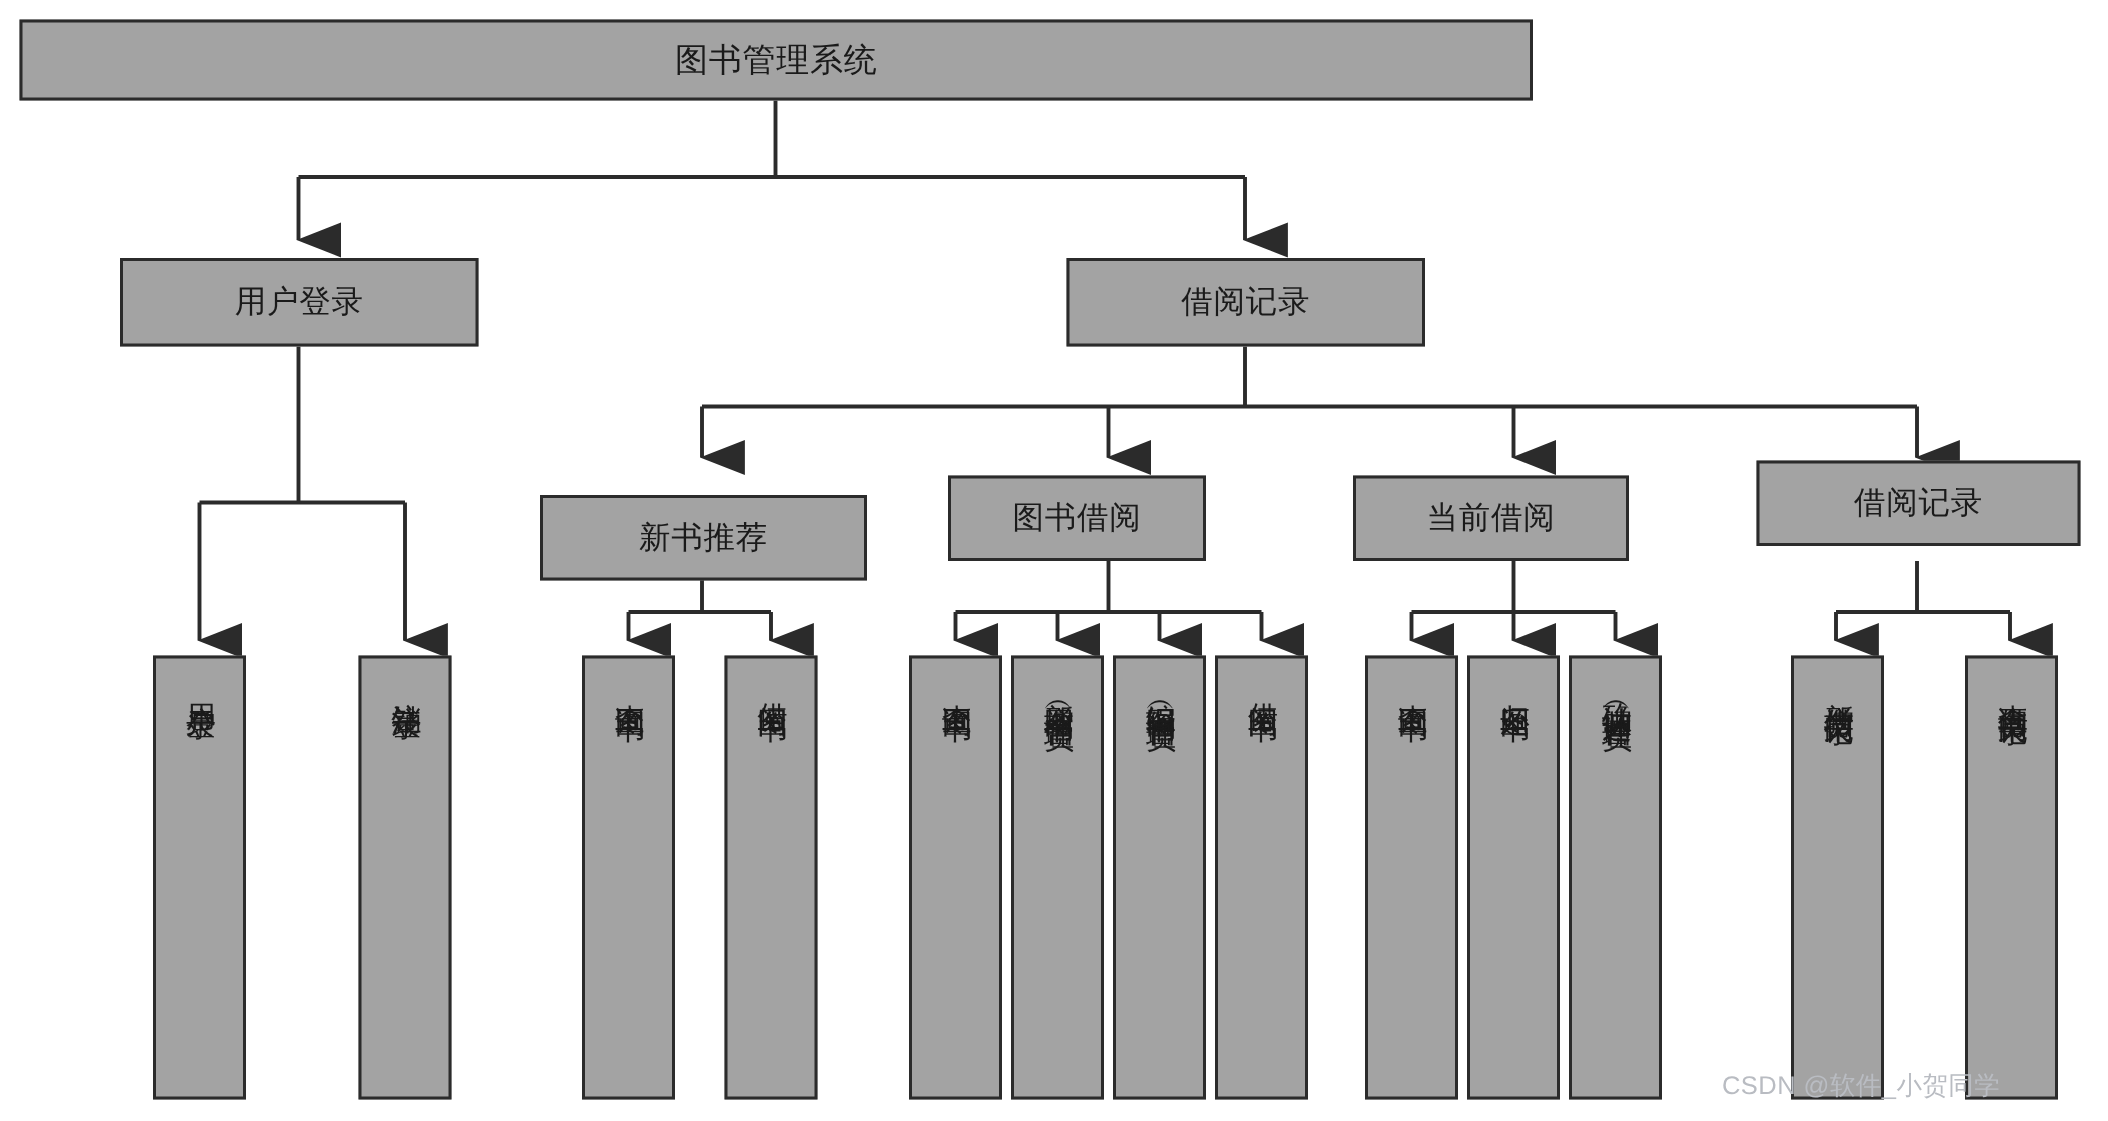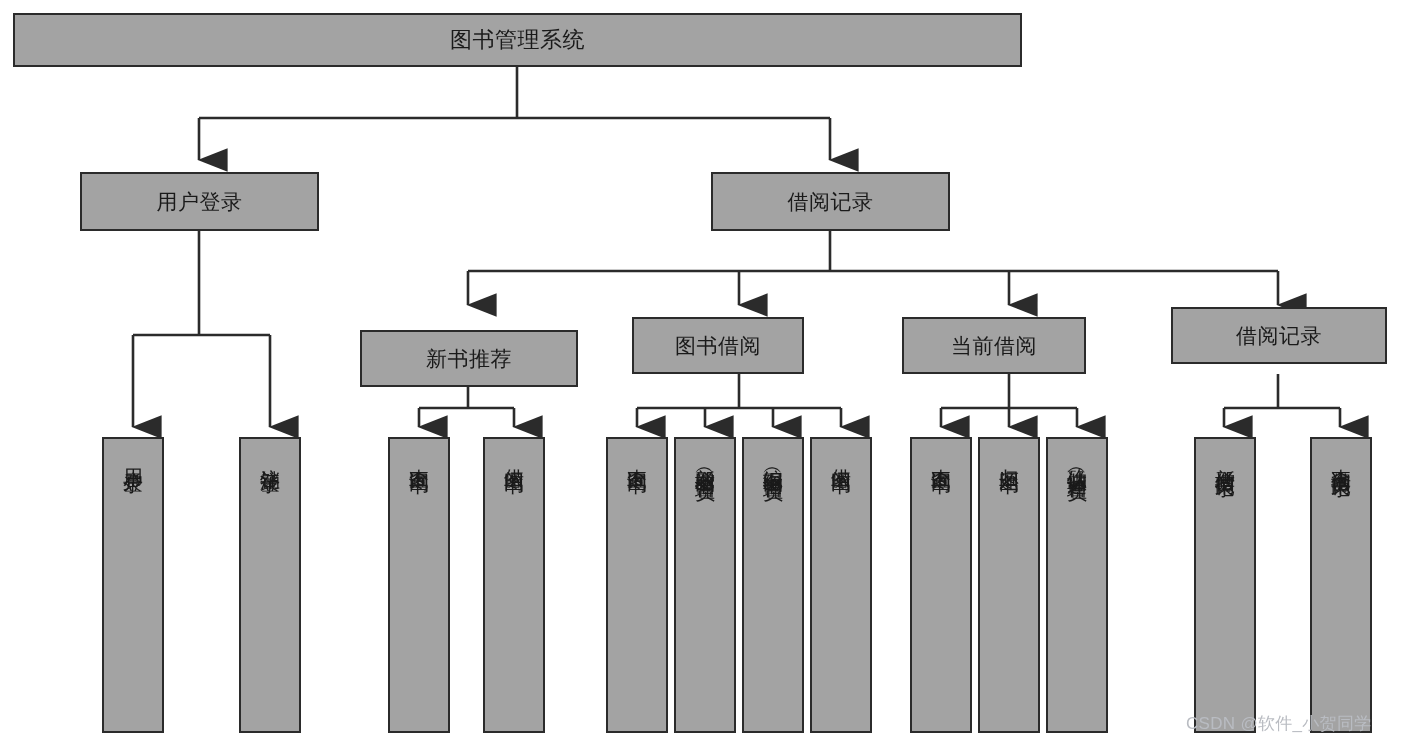--- a/index.html
+++ b/index.html
@@ -60,21 +60,21 @@
   .node.vert .lbl {
     writing-mode: vertical-rl;
     text-orientation: upright;
     font-size: 20px;
     line-height: 1.05;
     letter-spacing: 2px;
     white-space: nowrap;
   }
   #watermark {
     position: absolute;
-    left: 1186px;
+    left: 1148px;
     top: 712px;
     font-size: 17px;
     color: #b9bcc2;
     white-space: nowrap;
     letter-spacing: 0.3px;
   }
 </style>
 </head>
 <body>
 

